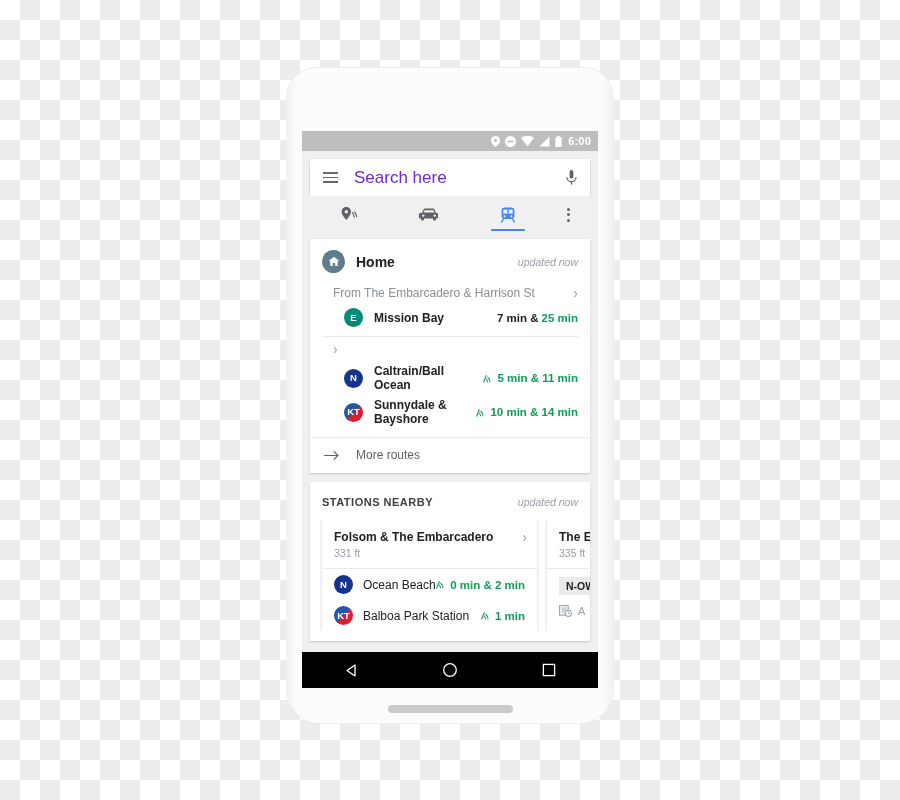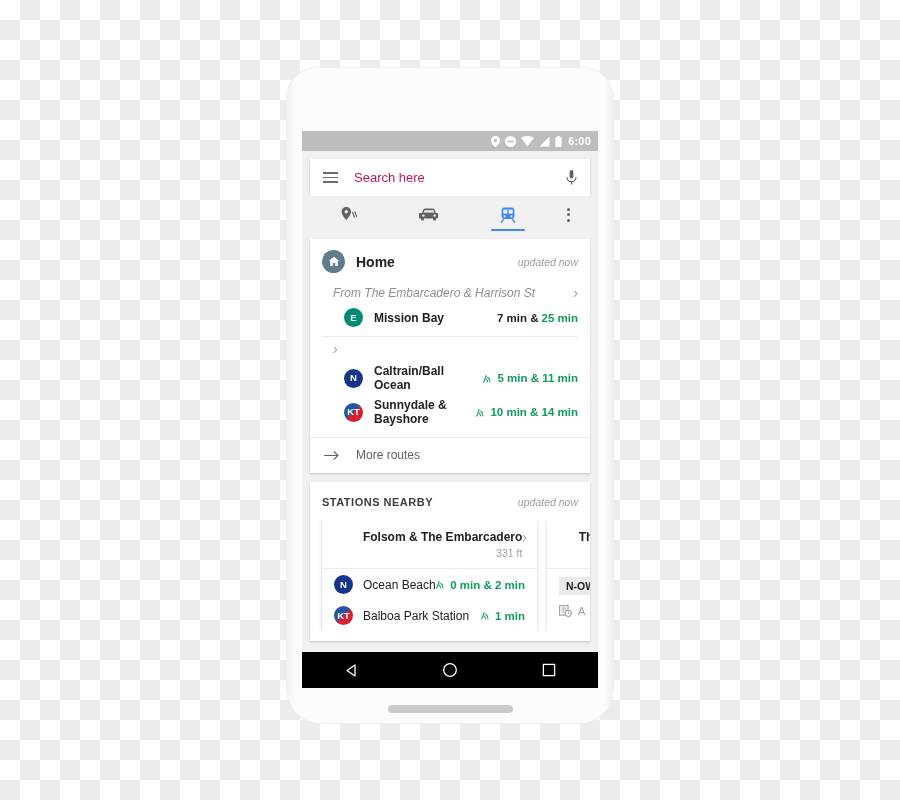--- a/index.html
+++ b/index.html
@@ -118,22 +118,22 @@
     cursor: pointer;
   }
   .hamburger span {
     display: block;
     width: 15px;
     height: 1.6px;
     background: #6a6a6a;
   }
   .search-placeholder {
     flex: 1;
-    color: #be185d;
-    font-size: 13px;
+    color: #6d28d9;
+    font-size: 17px;
     padding-left: 4px;
   }
   .mic {
     width: 38px;
     display: flex;
     align-items: center;
     justify-content: center;
   }
 
   
@@ -210,21 +210,20 @@
   .updated {
     font-size: 10.5px;
     color: #9aa0a6;
     font-style: italic;
   }
   .from-row {
     display: flex;
     align-items: flex-start;
     padding: 5px 12px 5px 23px;
     cursor: pointer;
-    font-style: italic;
   }
   .from-label {
     flex: 1;
     font-size: 12px;
     color: #8a8f94;
   }
   .chev {
     color: #9aa0a6;
     font-size: 14px;
     line-height: 1;
@@ -324,21 +323,20 @@
     flex: 0 0 auto;
     width: 215px;
     background: #ffffff;
     box-shadow: 0 1px 3px rgba(0,0,0,0.22);
   }
   .station-card.partial { width: 85px; }
   .station-head {
     display: flex;
     align-items: flex-start;
     padding: 11px 10px 9px 12px;
-    text-align: right;
   }
   .station-head-text { flex: 1; }
   .station-name {
     font-size: 12px;
     font-weight: bold;
     color: #202124;
     white-space: nowrap;
     overflow: hidden;
   }
   .station-dist {

